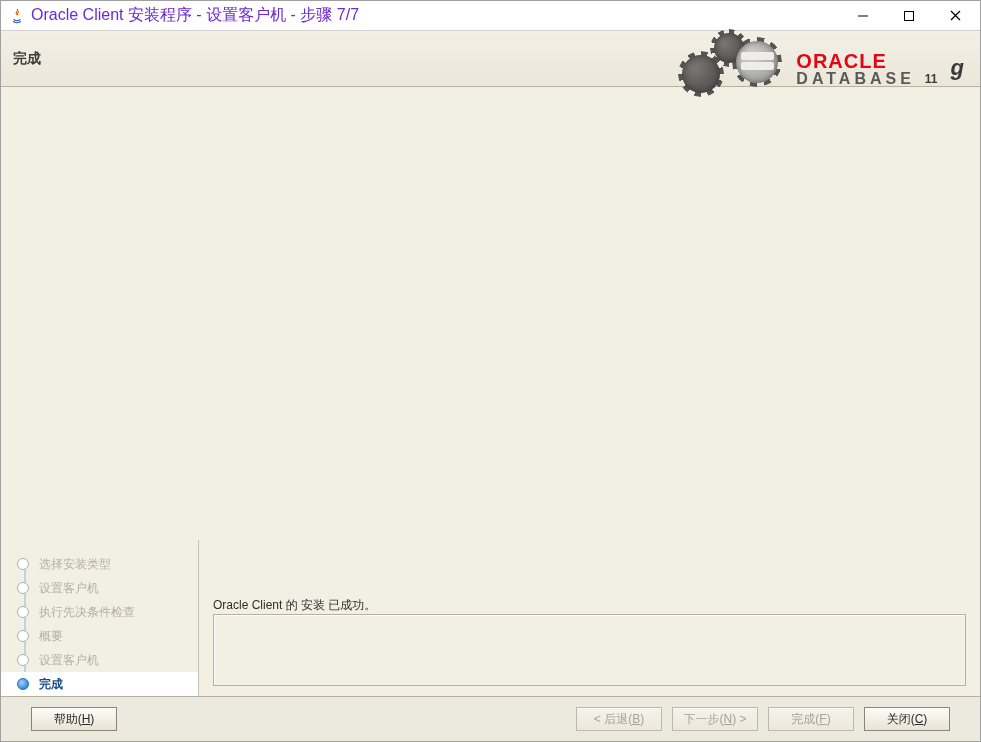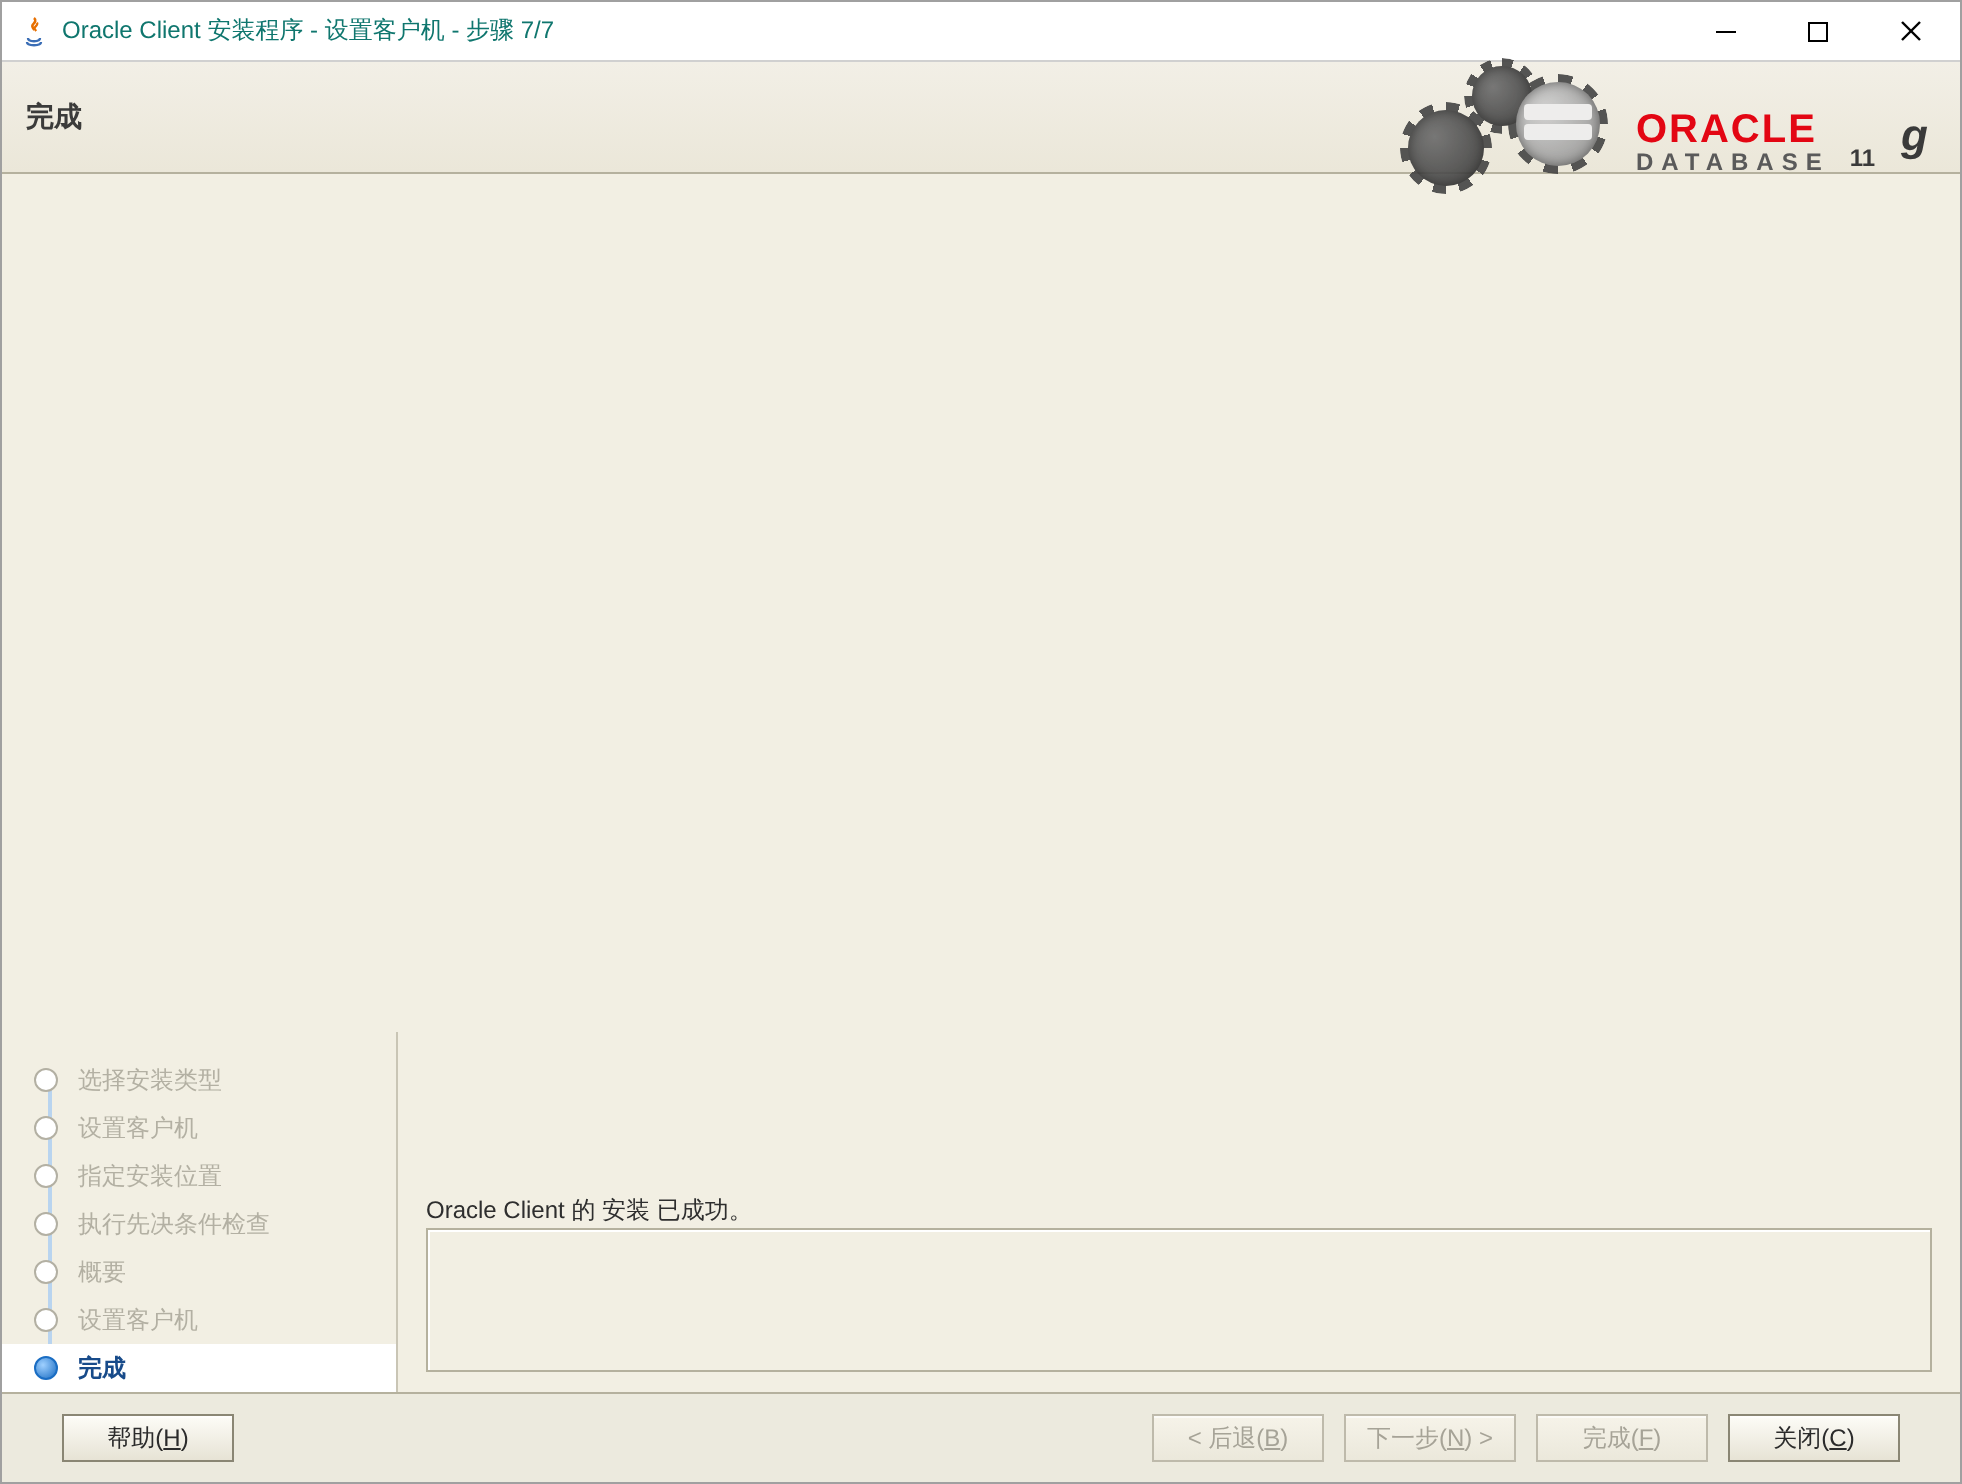--- a/index.html
+++ b/index.html
@@ -29,22 +29,22 @@
     .titlebar .java-icon {
       width: 16px;
       height: 16px;
       margin-right: 6px;
       position: relative;
     }
     .titlebar .java-icon svg {
       display: block;
     }
     .titlebar .title-text {
-      color: #0f766e;
-      font-size: 12px;
+      color: #6d28d9;
+      font-size: 16px;
       flex: 1;
     }
     .titlebar .win-btn {
       width: 46px;
       height: 30px;
       display: flex;
       align-items: center;
       justify-content: center;
       cursor: pointer;
     }
@@ -124,21 +124,21 @@
       color: #e30613;
       font-family: "Arial Black", Arial, sans-serif;
       font-weight: 900;
       font-size: 20px;
       letter-spacing: 1px;
     }
     .oracle-logo .database-word {
       color: #5a5a5a;
       font-family: Arial, sans-serif;
       font-weight: bold;
-      font-size: 12px;
+      font-size: 16px;
       letter-spacing: 4px;
     }
     .eleven-g {
       font-family: "Times New Roman", serif;
       color: #3a3a3a;
       font-size: 36px;
       font-weight: bold;
       display: flex;
       align-items: baseline;
       line-height: 1;
@@ -314,24 +314,20 @@
       <li>
           <span class="bullet"></span>
           <span>选择安装类型</span>
         </li>
       <li>
           <span class="bullet"></span>
           <span>设置客户机</span>
         </li>
       <li>
           <span class="bullet"></span>
-          <span>指定安装位置</span>
-        </li>
-      <li>
-          <span class="bullet"></span>
           <span>执行先决条件检查</span>
         </li>
       <li>
           <span class="bullet"></span>
           <span>概要</span>
         </li>
       <li>
           <span class="bullet"></span>
           <span>设置客户机</span>
         </li>

